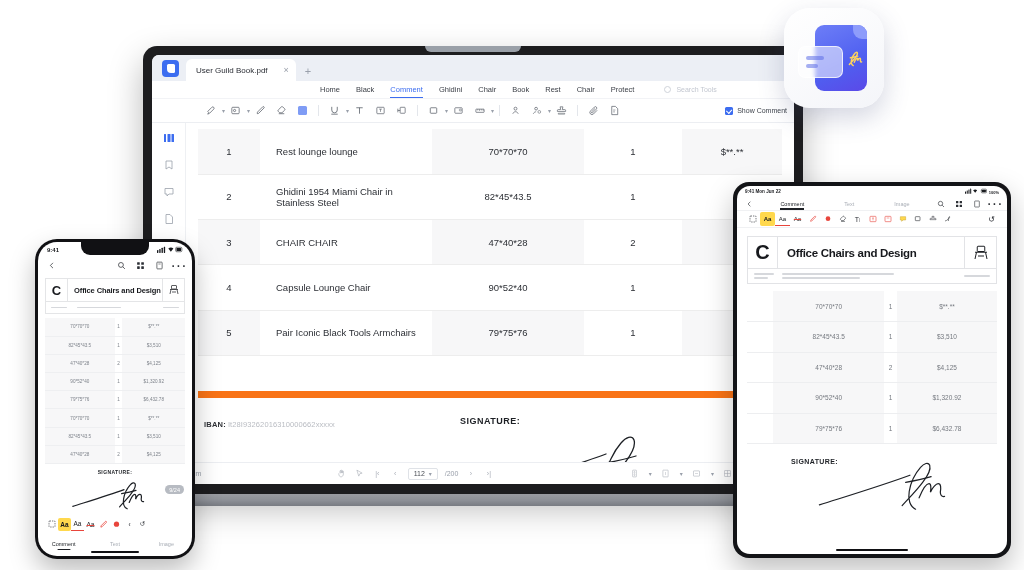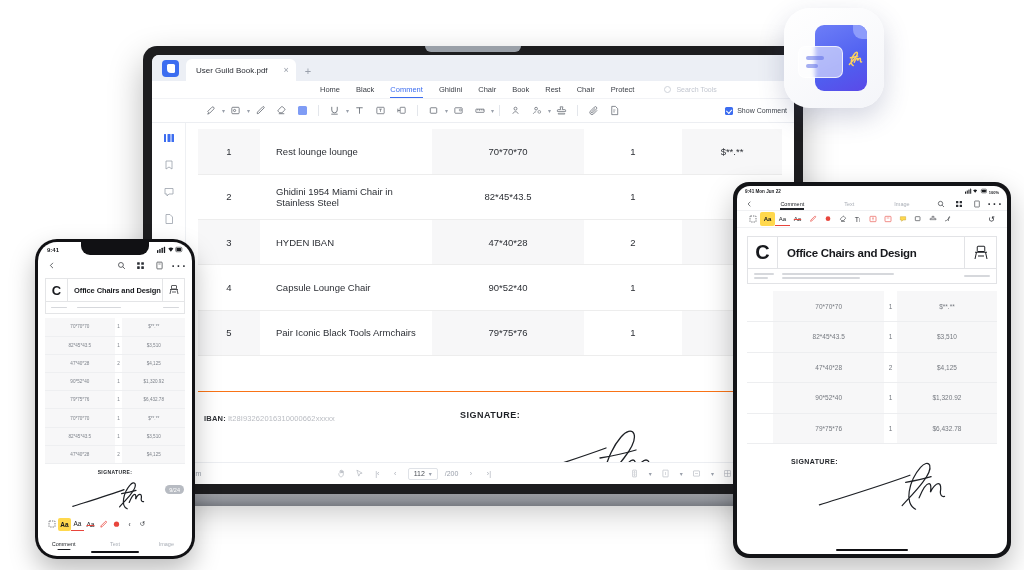--- a/index.html
+++ b/index.html
@@ -94,21 +94,21 @@
   .dtable td { height:45.3px; font-size:9.5px; color:#2c2f35; border-bottom:1px solid #ededed; }
   .c-idx { width:62px; text-align:center; color:#3a3d43; font-size:10px; background:#f7f7f8; }
   .c-name { padding-left:16px; }
   .c-dim { width:152px; text-align:center; background:#f7f7f8; }
   .c-qty { width:98px; text-align:center; }
   .c-price { width:100px; text-align:center; background:#f7f7f8; color:#b9bcc2; }
   .dtable tr:nth-child(even) .c-idx,
   .dtable tr:nth-child(even) .c-dim,
   .dtable tr:nth-child(even) .c-price { background:#fff; }
 
-  .docfoot { position:absolute; left:12px; right:12px; top:268px; border-top:1px solid #f97316; height:118px; }
+  .docfoot { position:absolute; left:12px; right:12px; top:268px; border-top:7px solid #f97316; height:118px; }
   .iban { position:absolute; left:6px; top:22px; font-size:7.5px; }
   .iban b { color:#2f3237; letter-spacing:.2px; }
   .iban span { color:#b9bcc2; letter-spacing:.1px; }
   .signlabel { position:absolute; left:262px; top:18px; font-size:9px; font-weight:bold; color:#1d2025; letter-spacing:.5px; }
   .signmark { position:absolute; left:278px; top:26px; width:215px; height:82px; }
 
   
   .statusbar {
     position:absolute; left:0; right:0; bottom:0; height:22px; background:#fff;
     border-top:1px solid #eceef2; display:flex; align-items:center;
@@ -400,21 +400,21 @@
               </tr>
               <tr>
                 <td class="c-idx">2</td>
                 <td class="c-name">Ghidini 1954 Miami Chair in Stainless Steel</td>
                 <td class="c-dim">82*45*43.5</td>
                 <td class="c-qty">1</td>
                 <td class="c-price"></td>
               </tr>
               <tr>
                 <td class="c-idx">3</td>
-                <td class="c-name">HYDEN IBAN</td>
+                <td class="c-name">CHAIR CHAIR</td>
                 <td class="c-dim">47*40*28</td>
                 <td class="c-qty">2</td>
                 <td class="c-price"></td>
               </tr>
               <tr>
                 <td class="c-idx">4</td>
                 <td class="c-name">Capsule Lounge Chair</td>
                 <td class="c-dim">90*52*40</td>
                 <td class="c-qty">1</td>
                 <td class="c-price"></td>

